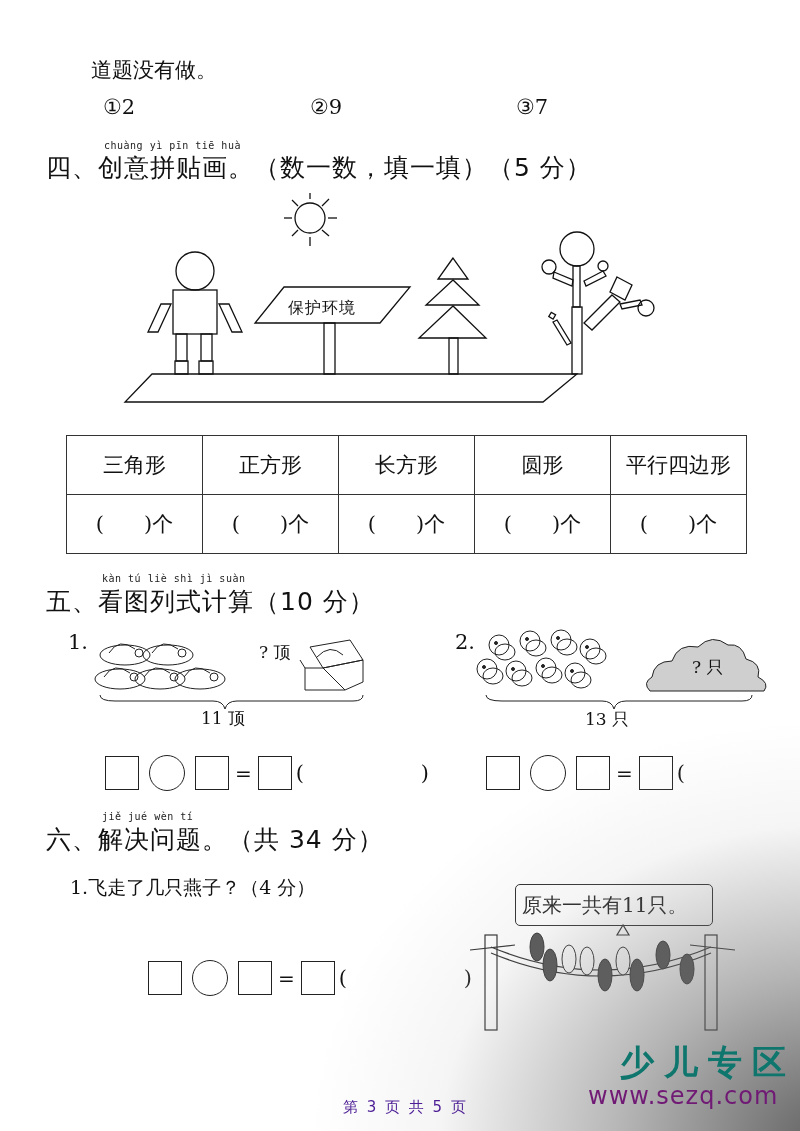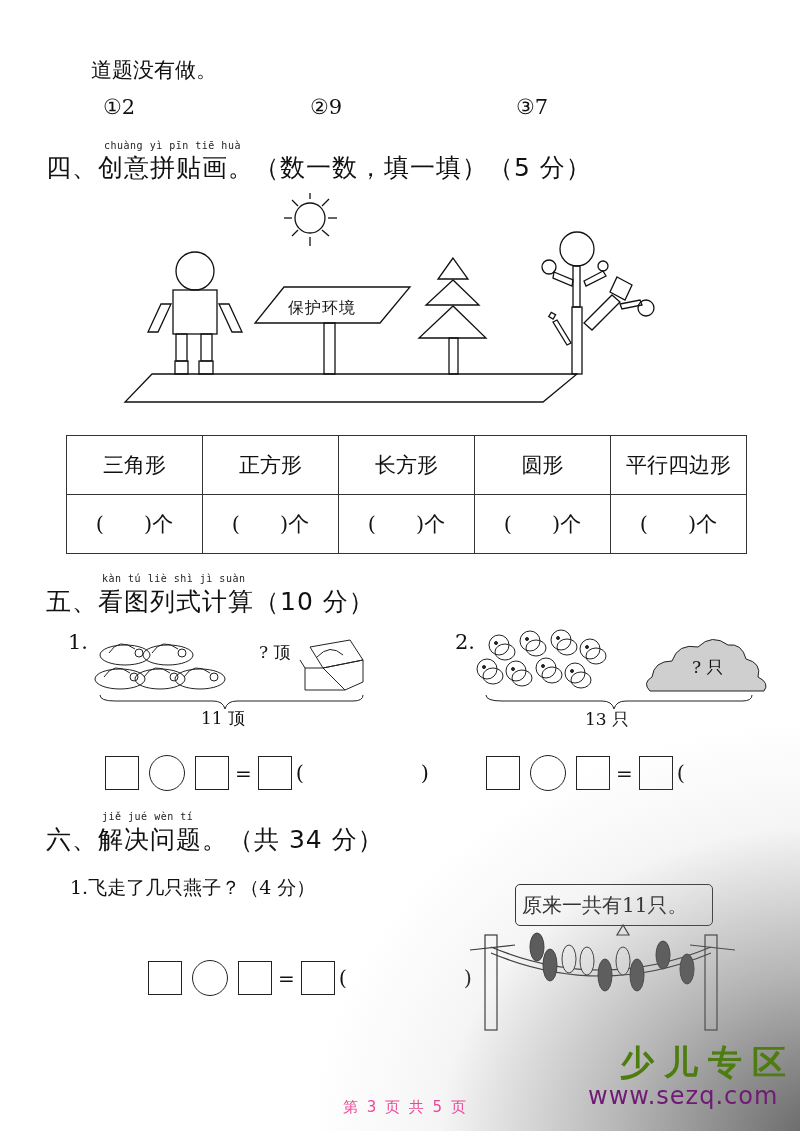--- a/index.html
+++ b/index.html
@@ -13,22 +13,22 @@
   .pinyin{font-family:"DejaVu Sans Mono","Liberation Mono",monospace;font-size:10px;color:#222;letter-spacing:0.5px;}
   .opt{font-size:21px;}
   table.shapes{border-collapse:collapse;position:absolute;left:66px;top:435px;width:681px;}
   table.shapes td{border:1.3px solid #333;text-align:center;font-size:21px;height:56px;width:20%;}
   .eq{position:absolute;display:flex;align-items:center;}
   .box{width:34px;height:34px;border:1.5px solid #222;box-sizing:border-box;background:#fff;}
   .circ{width:36px;height:36px;border:1.5px solid #222;border-radius:50%;box-sizing:border-box;margin:0 10px;background:#fff;}
   .eqsign{font-size:20px;margin:0 6px;font-family:"DejaVu Sans","Liberation Sans",sans-serif;}
   .paren{font-size:21px;margin-left:4px;letter-spacing:18px;}
   .lbl{font-size:17px;}
-  .footer{font-size:15px;font-family:"DejaVu Sans","Liberation Sans",sans-serif;letter-spacing:2px;color:#ec4899;}
-  .wm-title{font-family:"DejaVu Sans","Liberation Sans",sans-serif;font-weight:bold;font-size:34px;color:#4d7c0f;letter-spacing:10px;}
+  .footer{font-size:15px;font-family:"DejaVu Sans","Liberation Sans",sans-serif;letter-spacing:2px;color:#4c1d95;}
+  .wm-title{font-family:"DejaVu Sans","Liberation Sans",sans-serif;font-weight:bold;font-size:34px;color:#0f766e;letter-spacing:10px;}
   .wm-url{font-family:"DejaVu Sans","Liberation Sans",sans-serif;font-size:24px;color:#701a75;letter-spacing:1px;}
   svg{position:absolute;overflow:visible;}
 </style>
 </head>
 <body>
 
 <div class="abs txt" style="left:91px;top:56px;">道题没有做。</div>
 <div class="abs opt" style="left:103px;top:95px;">
   <span>①</span><span>2</span>
 </div>

